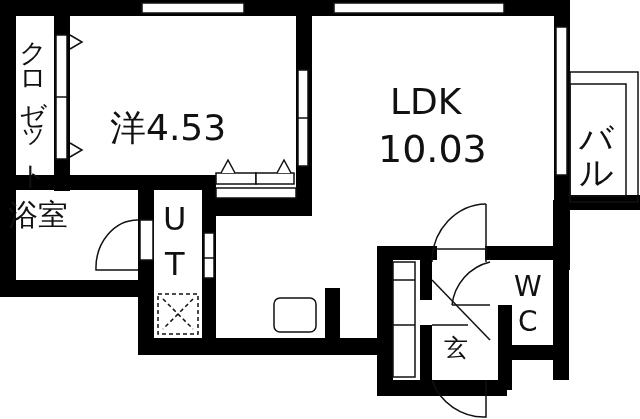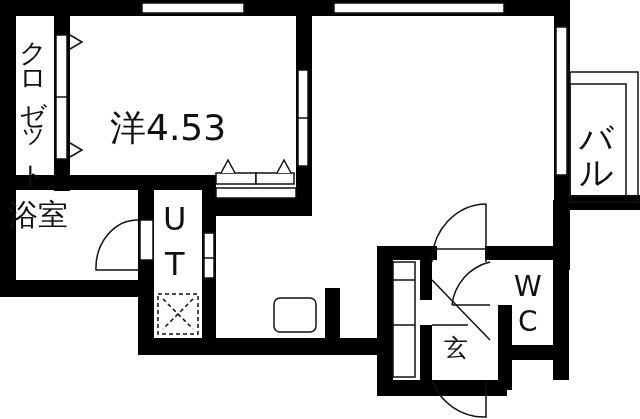--- a/index.html
+++ b/index.html
@@ -101,20 +101,22 @@
 
     <rect x="158" y="294" width="40" height="40" fill="none" stroke="#111" stroke-width="1.5" stroke-dasharray="4,3"></rect>
     <g stroke="#111" stroke-width="1.5" stroke-dasharray="4,3">
       <line x1="163" y1="299" x2="193" y2="329"></line>
       <line x1="193" y1="299" x2="163" y2="329"></line>
     </g>
   </svg>
 
   <span class="lbl vert" style="left:20px;top:22px;font-size:27px;">クロゼット</span>
   <span class="lbl" style="left:110px;top:82px;font-size:36px;margin-top:28px;">洋4.53</span>
+  <span class="lbl" style="left:390px;top:84px;font-size:36px;">LDK</span>
+  <span class="lbl" style="left:378px;top:130px;font-size:38px;">10.03</span>
   <span class="lbl vert" style="left:580px;top:100px;font-size:34px;">バル</span>
   <span class="lbl" style="left:8px;top:200px;font-size:30px;">浴室</span>
   <span class="lbl" style="left:163px;top:203px;font-size:32px;">U</span>
   <span class="lbl" style="left:165px;top:248px;font-size:32px;">T</span>
   <span class="lbl" style="left:514px;top:273px;font-size:28px;">W</span>
   <span class="lbl" style="left:518px;top:308px;font-size:28px;">C</span>
   <span class="lbl" style="left:444px;top:336px;font-size:24px;">玄</span>
 </div>
 
 </body></html>

